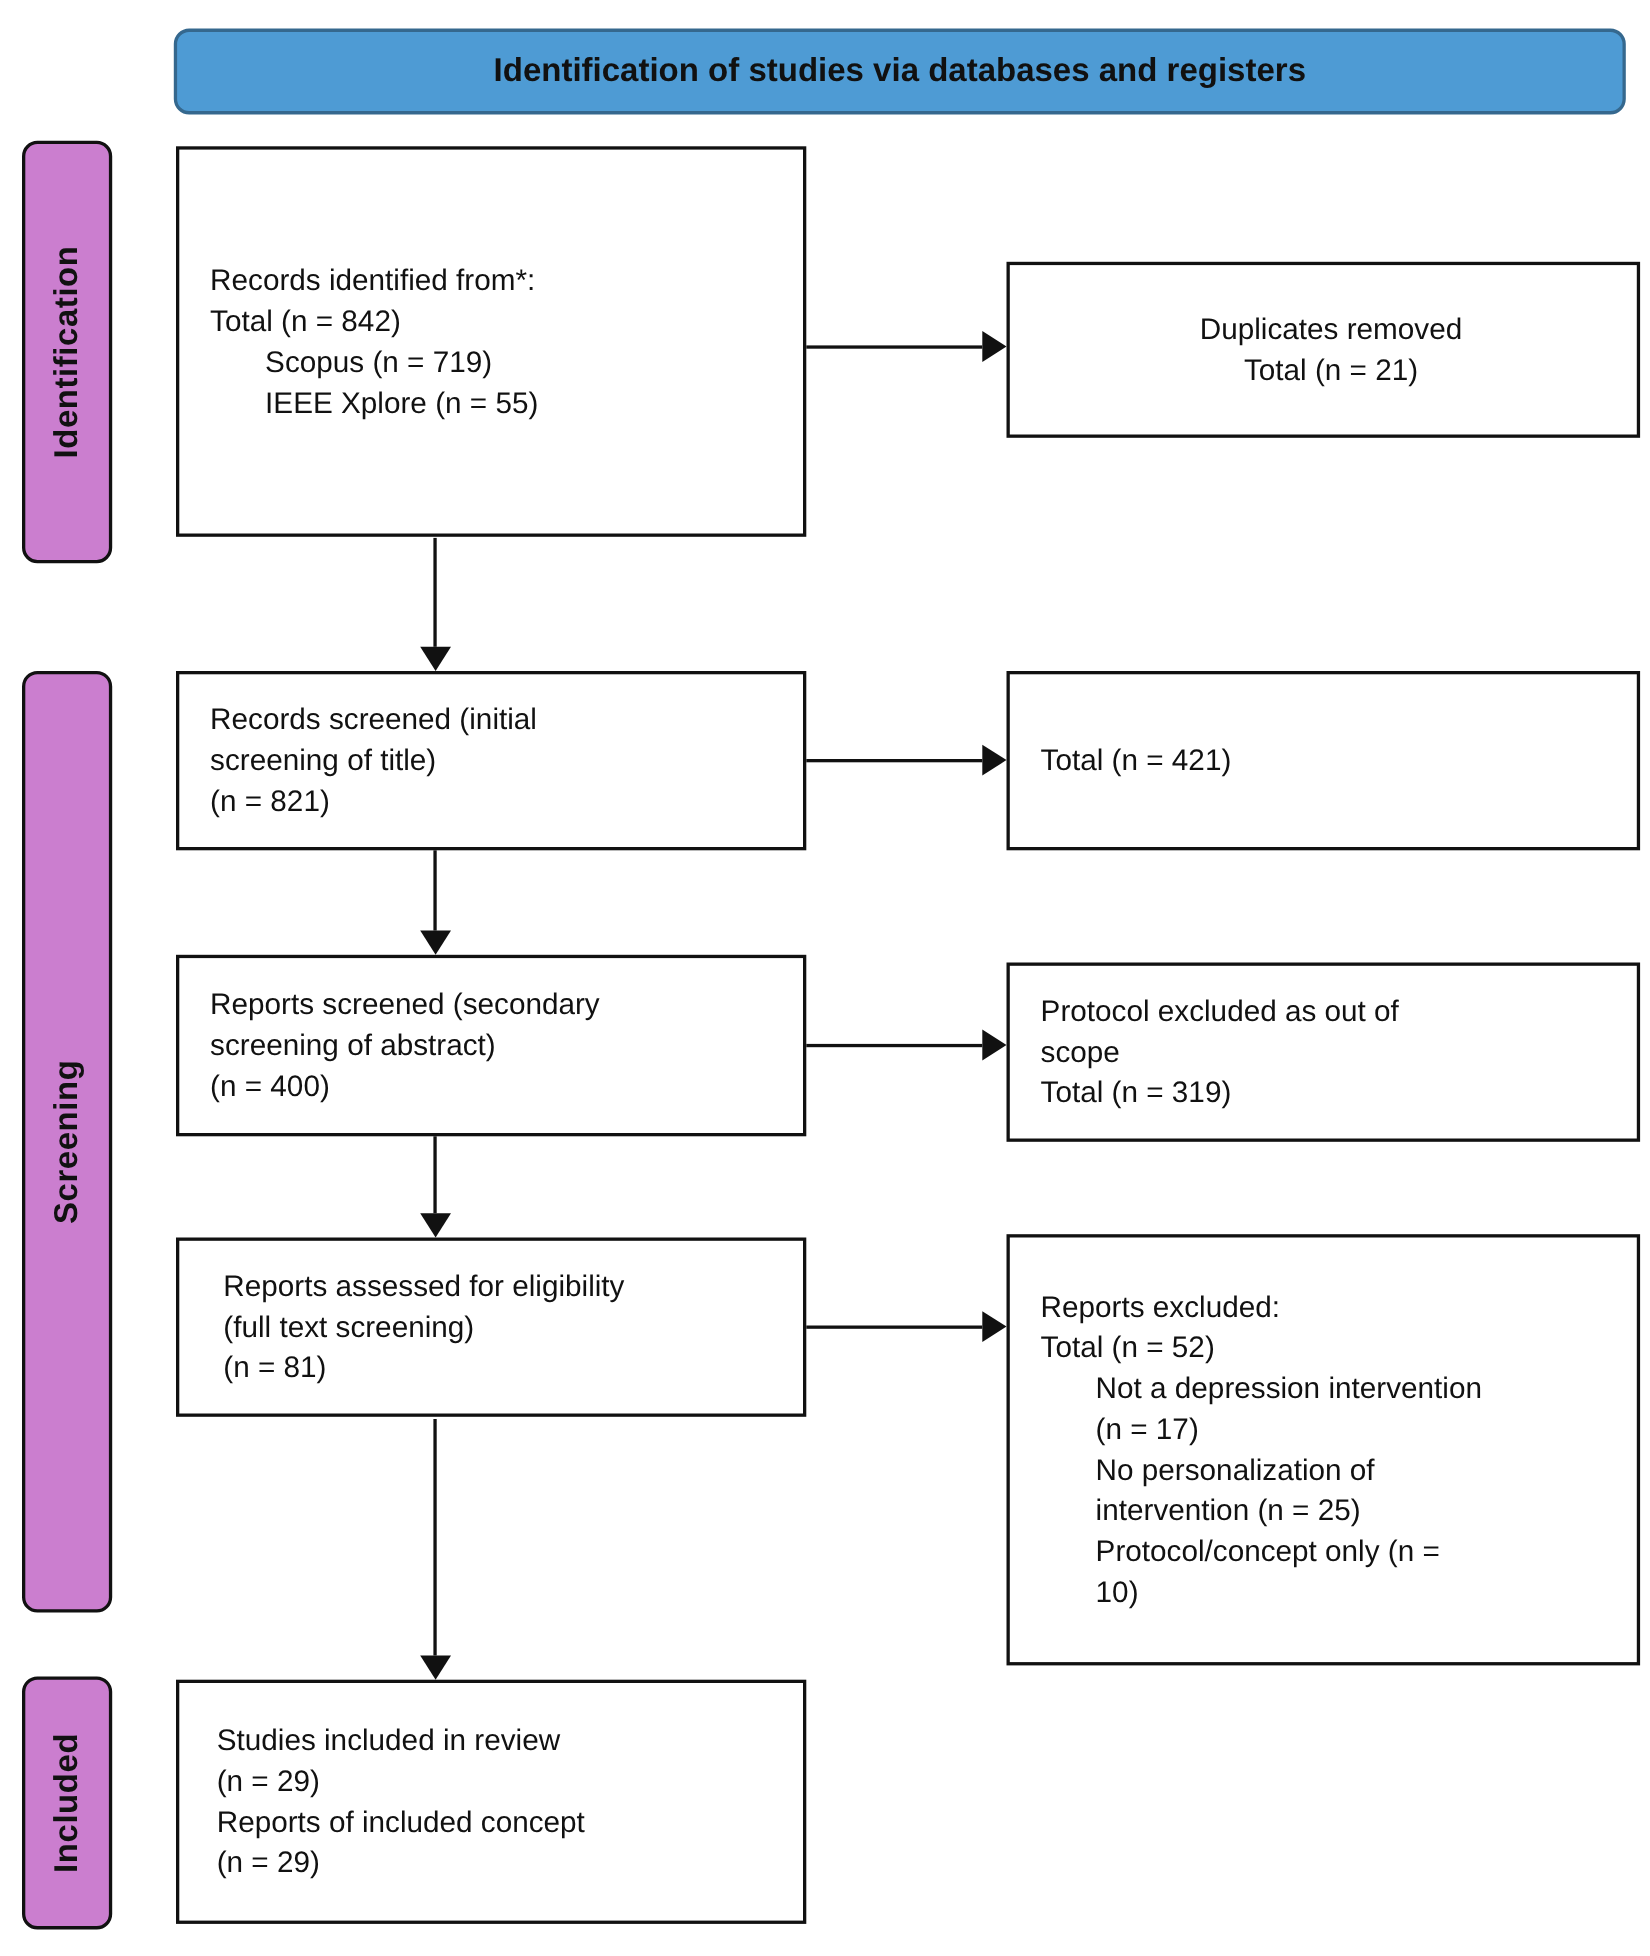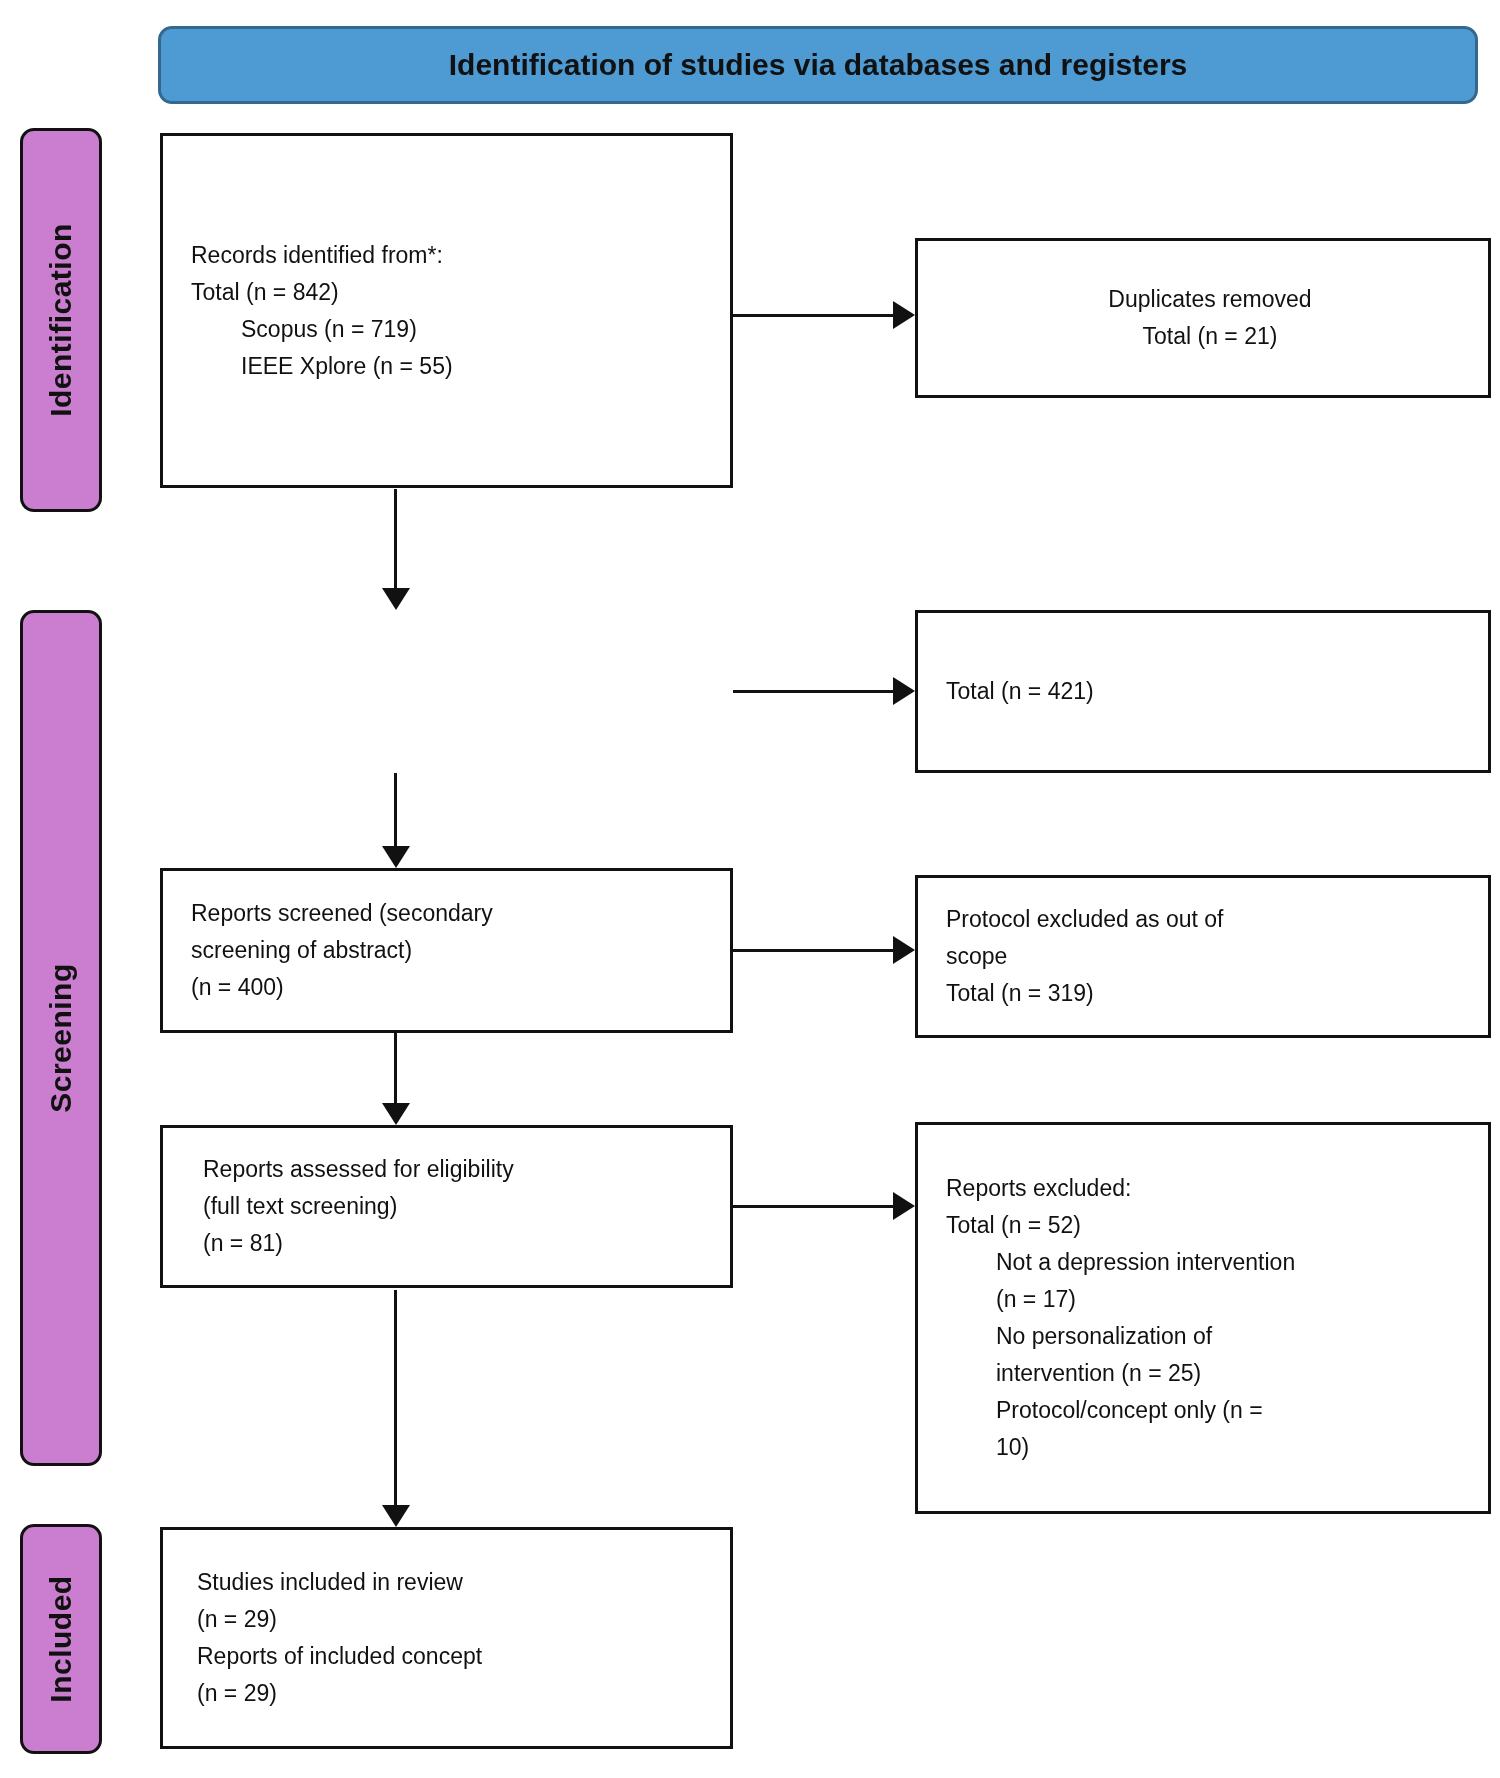--- a/index.html
+++ b/index.html
@@ -29,21 +29,21 @@
   }
   #stage-identification{top:128px;height:384px;}
   #stage-screening{top:610px;height:856px;}
   #stage-included{top:1524px;height:230px;}
   
   .fbox{
     position:absolute;background:#fff;border:3px solid #111;box-sizing:border-box;
     display:flex;flex-direction:column;justify-content:center;
     padding:10px 14px 10px 28px;
   }
-  .fbox .ln{font-size:23px;line-height:37px;white-space:nowrap;}
+  .fbox .ln{font-size:27px;line-height:37px;white-space:nowrap;}
   .fbox .ln.indent{margin-left:50px;}
   .col-left{left:160px;width:573px;}
   .col-right{left:915px;width:576px;}
   #box-records-identified{top:133px;height:355px;}
   #box-records-screened{top:610px;height:163px;}
   #box-reports-screened{top:868px;height:165px;}
   #box-reports-assessed{top:1125px;height:163px;padding-left:40px;}
   #box-studies-included{top:1527px;height:222px;padding-left:34px;}
   #box-duplicates-removed{top:238px;height:160px;align-items:center;}
   #box-records-excluded{top:610px;height:163px;}
@@ -82,20 +82,25 @@
     <span>Included</span>
   </div>
 
   <div class="fbox col-left" id="box-records-identified">
     <div class="ln">Records identified from*:</div>
     <div class="ln">Total (n = 842)</div>
     <div class="ln indent">Scopus (n = 719)</div>
     <div class="ln indent">IEEE Xplore (n = 55)</div>
   </div>
 
+  <div class="fbox col-left" id="box-records-screened">
+    <div class="ln">Records screened (initial</div>
+    <div class="ln">screening of title)</div>
+    <div class="ln">(n = 821)</div>
+  </div>
 
   <div class="fbox col-left" id="box-reports-screened">
     <div class="ln">Reports screened (secondary</div>
     <div class="ln">screening of abstract)</div>
     <div class="ln">(n = 400)</div>
   </div>
 
   <div class="fbox col-left" id="box-reports-assessed">
     <div class="ln">Reports assessed for eligibility</div>
     <div class="ln">(full text screening)</div>

